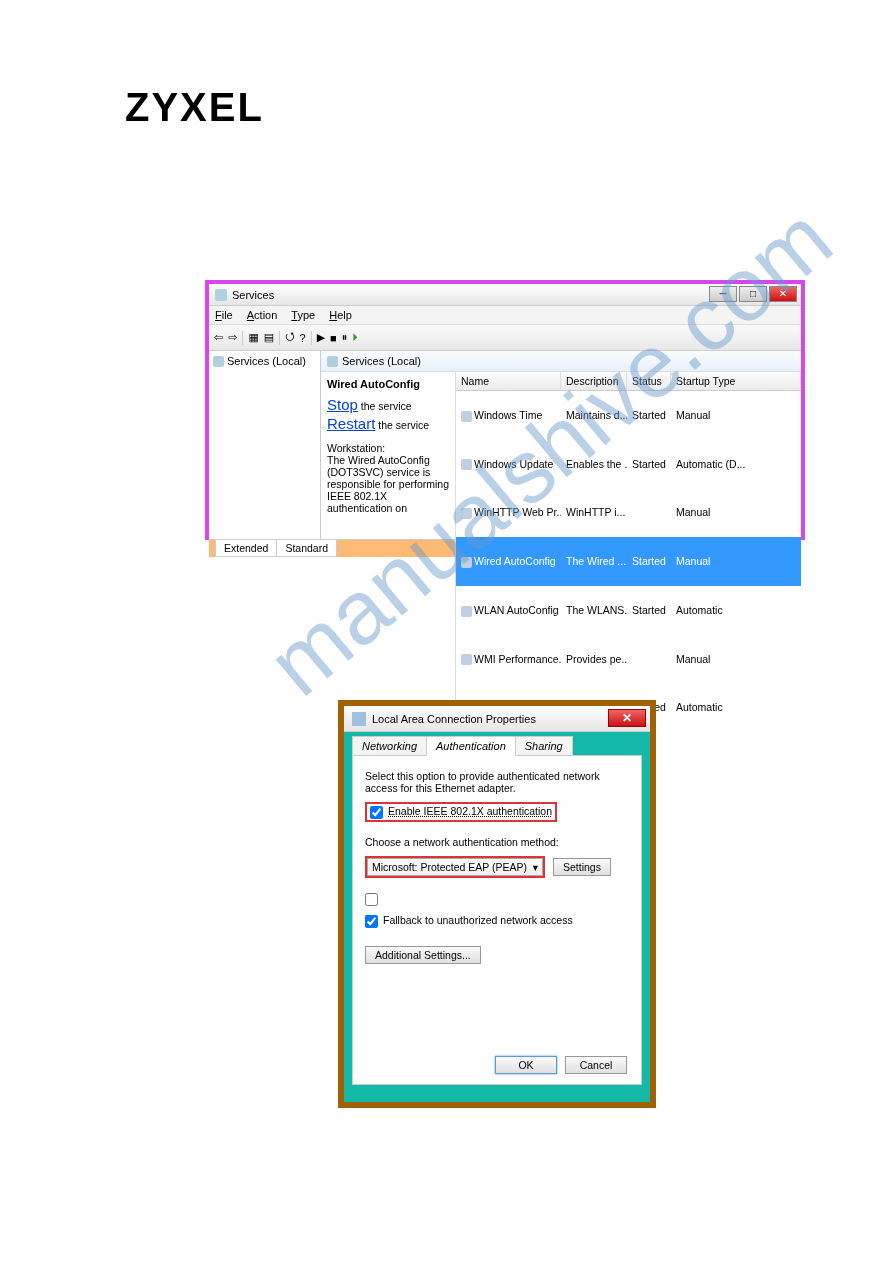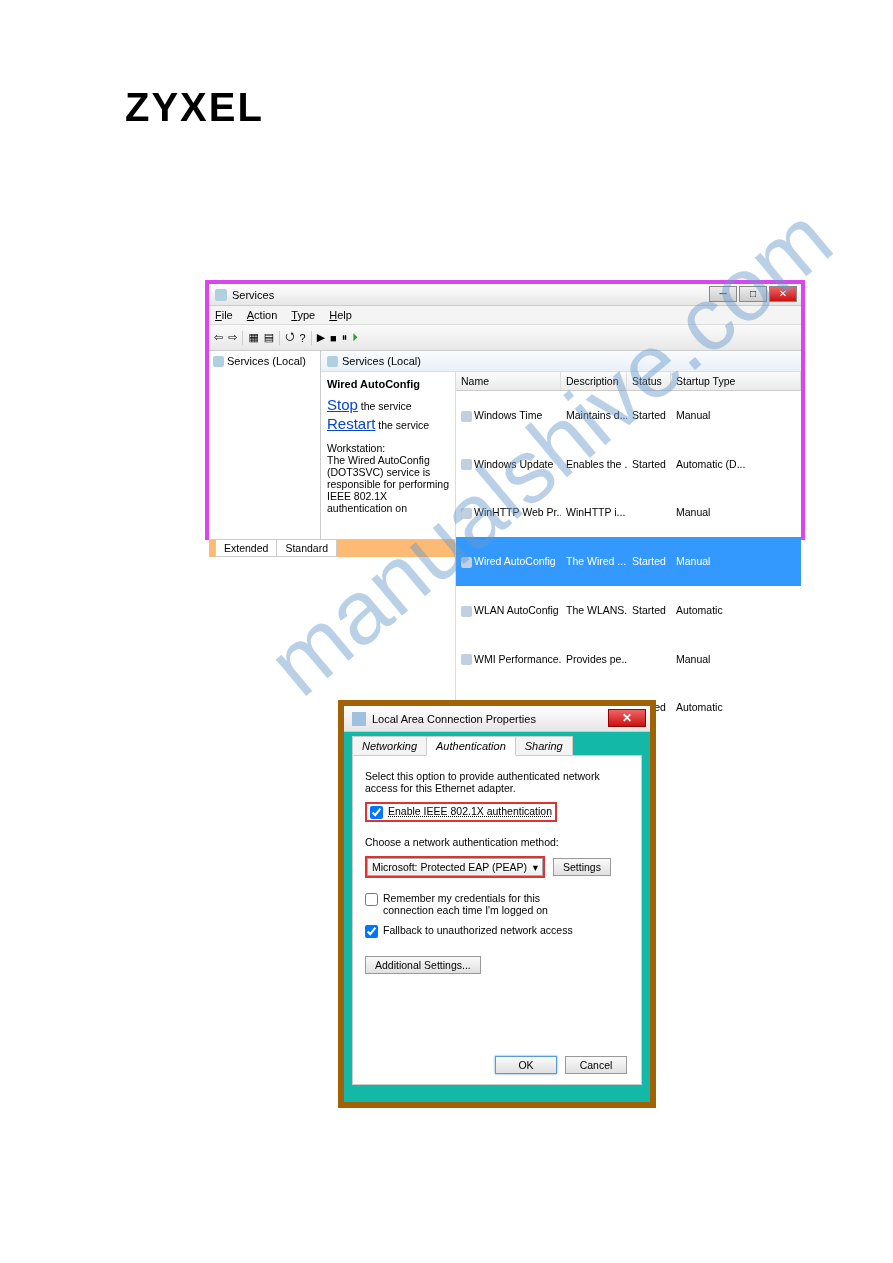--- a/index.html
+++ b/index.html
@@ -222,21 +222,20 @@
       <div class="red-highlight-2">
         <div class="dropdown">
           <span>Microsoft: Protected EAP (PEAP)</span>
           <span>▾</span>
         </div>
       </div>
       <button class="settings-btn">Settings</button>
     </div>
     <label class="checkbox">
       <input type="checkbox" style="">
-      <span style="display:block;width:210px;">Remember my credentials for this connection each time I'm logged on</span>
     </label>
     <label class="checkbox" style="margin-bottom:18px;">
       <input type="checkbox" checked="" style="">
       <span>Fallback to unauthorized network access</span>
     </label>
     <button class="additional-btn">Additional Settings...</button>
     <div class="dialog-buttons">
       <button class="ok-btn">OK</button>
       <button class="cancel-btn">Cancel</button>
     </div>

